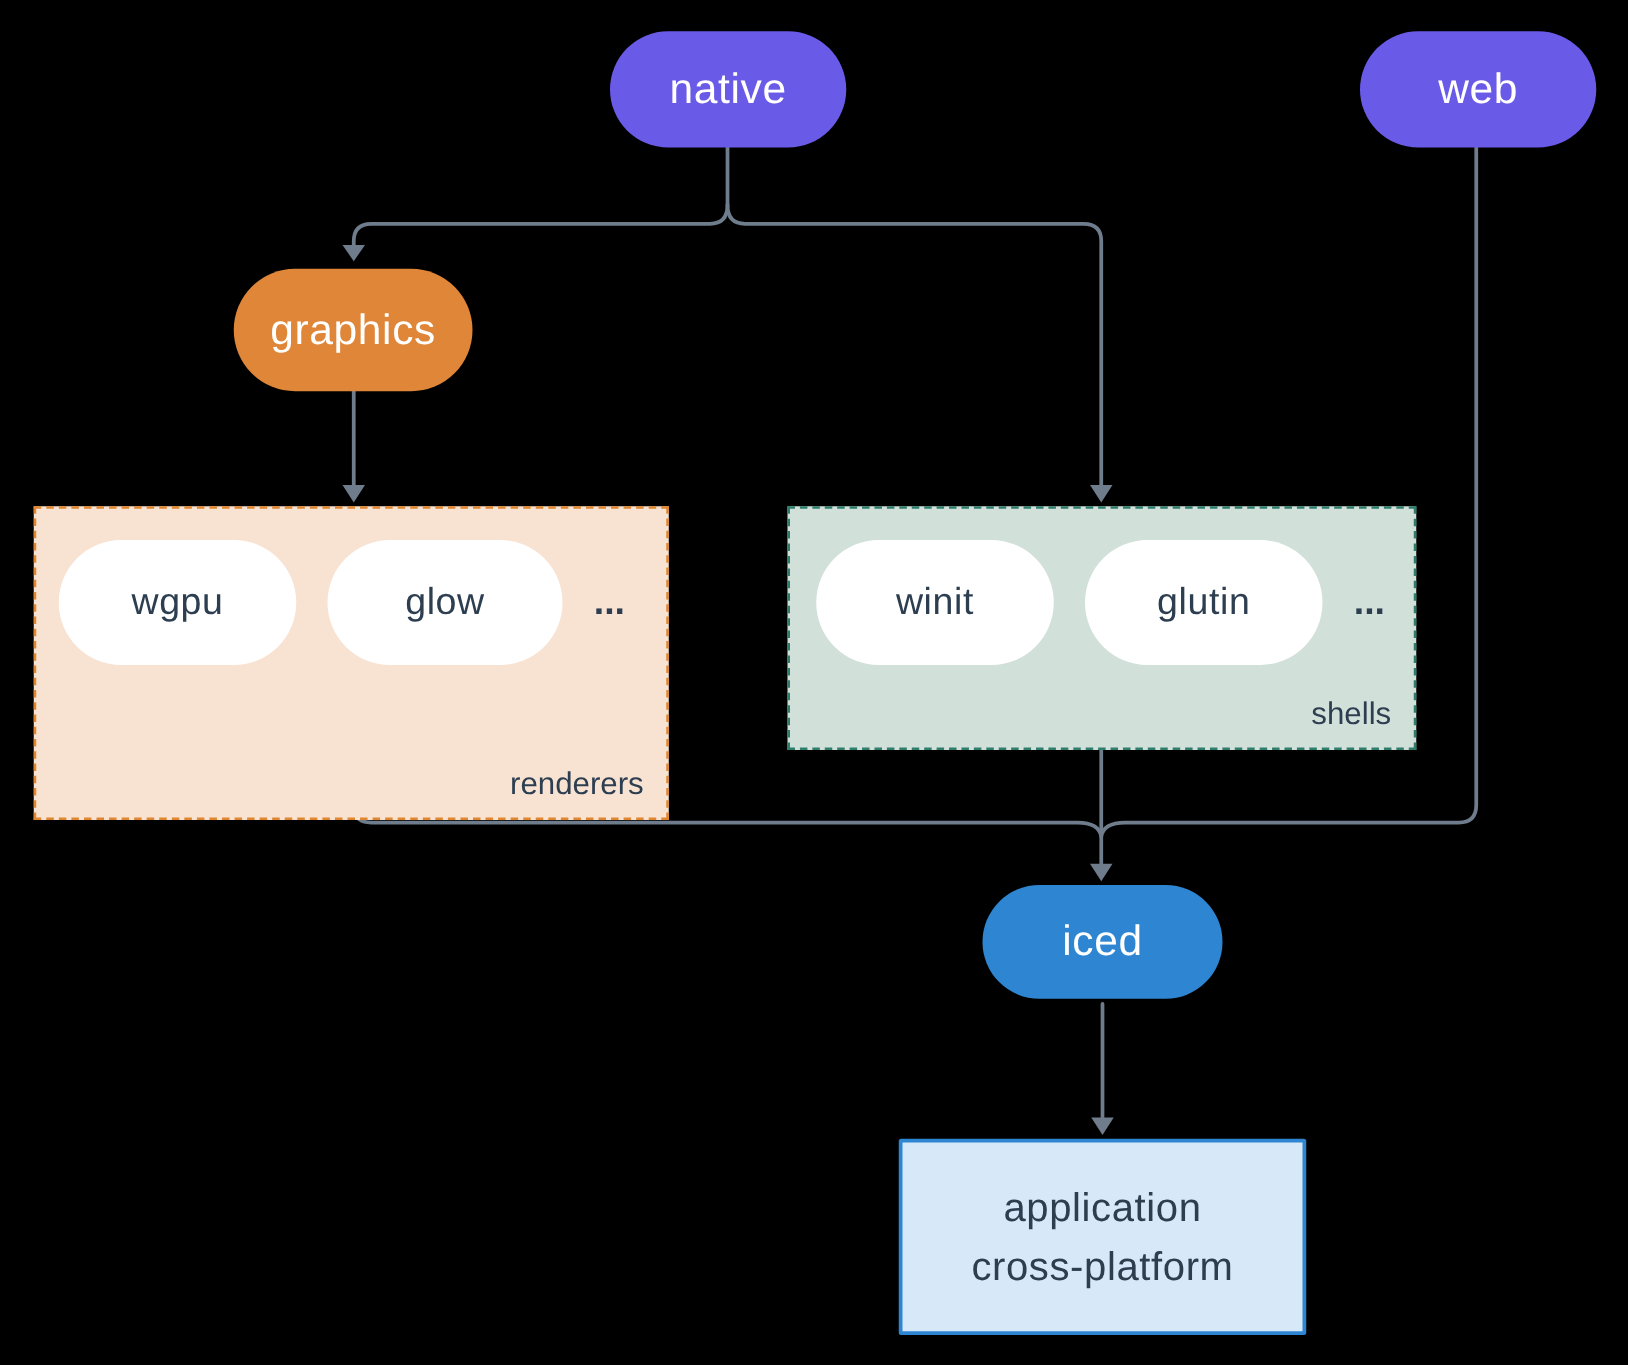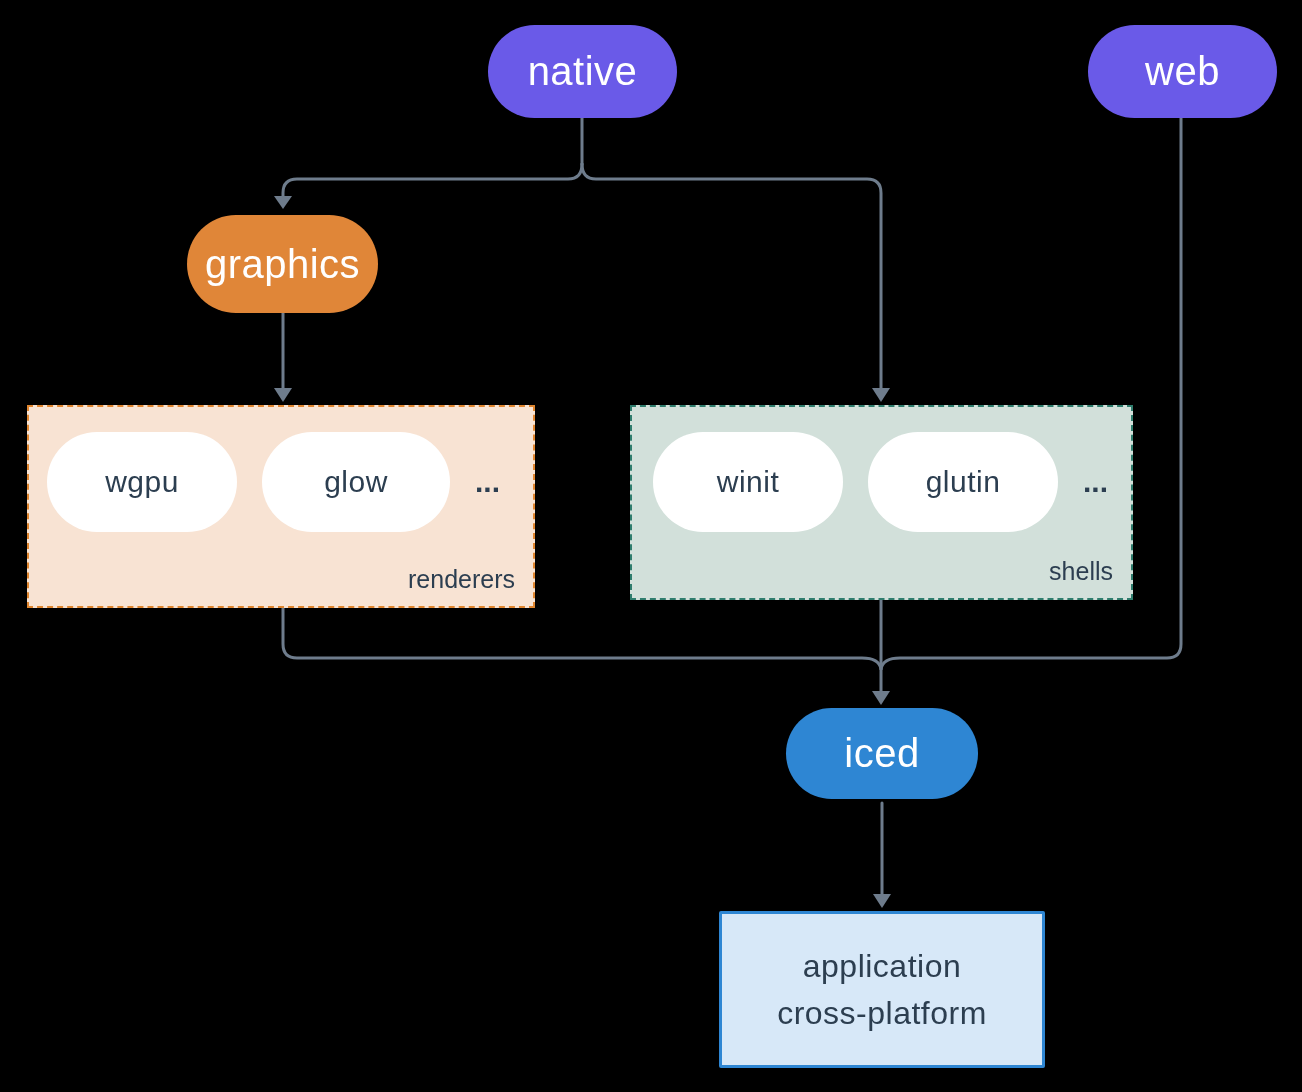--- a/index.html
+++ b/index.html
@@ -26,35 +26,35 @@
     font-family:"Liberation Sans",sans-serif;
     overflow:hidden;
   }
   .connectors{position:absolute;left:0;top:0;width:1302px;height:1092px;}
   .connectors path{stroke:var(--connector);stroke-width:3;fill:none;stroke-linecap:round;}
   .connectors polygon{fill:var(--connector);stroke:none;}
   .pill{
     position:absolute;
     display:flex;align-items:center;justify-content:center;
     border-radius:999px;
-    font-size:40px;font-weight:400;
+    font-size:34px;font-weight:400;
     color:var(--node-text);
     letter-spacing:0.5px;
   }
   .pill.purple{background:var(--node-purple);}
   .pill.orange{background:var(--node-orange);}
   .pill.blue{background:var(--node-blue);}
   .group{
     position:absolute;
     box-sizing:border-box;
     display:flex;align-items:flex-start;
     gap:25px;
   }
   .group.renderers{
-    left:27px;top:405px;width:508px;height:203px;
+    left:27px;top:405px;width:508px;height:251px;
     background:var(--renderers-fill);
     border:2px dashed var(--renderers-border);
     padding:25px 0 0 18px;
   }
   .group.shells{
     left:630px;top:405px;width:503px;height:195px;
     background:var(--shells-fill);
     border:2px dashed var(--shells-border);
     padding:25px 0 16px 21px;
   }

